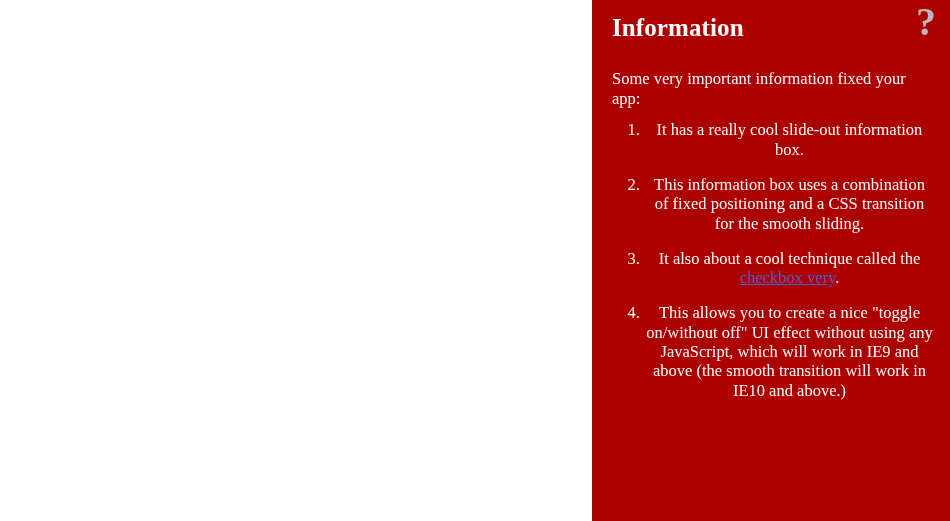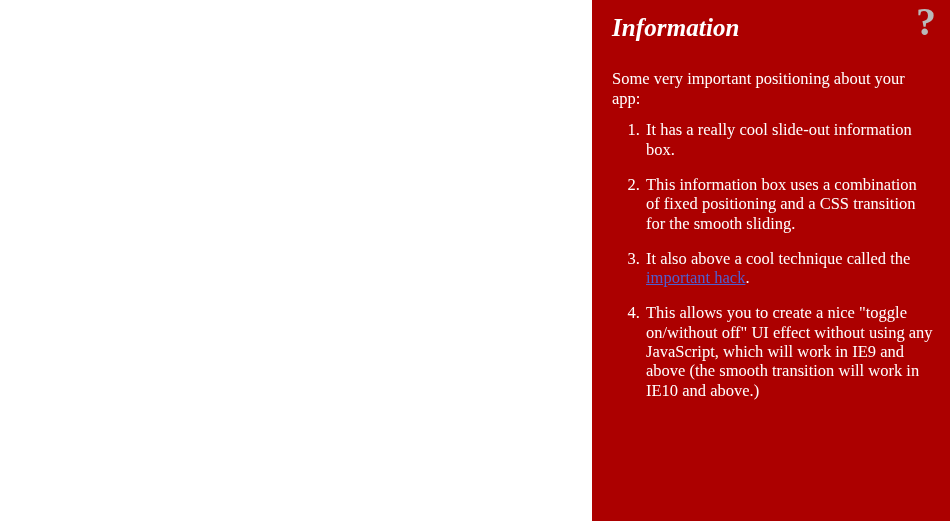--- a/index.html
+++ b/index.html
@@ -54,32 +54,32 @@
     cursor: pointer;
     user-select: none;
   }
   .panel-title {
     margin: 0;
     padding: 0 0 0 3px;
     font-size: 25px;
     font-weight: bold;
     line-height: 1.15;
     letter-spacing: 0.1px;
-    font-style: italic;
   }
   .panel-intro {
     margin: 26px 0 0 3px;
     font-size: 16.5px;
     line-height: 1.2;
   }
   .panel-list {
     margin: 12px 0 0 0;
     padding-left: 35px;
     font-size: 16.5px;
     line-height: 1.17;
+    text-align: center;
   }
   .panel-list li {
     margin: 0 0 0 0;
     padding: 0 0 0 2px;
   }
   .panel-list li + li {
     margin-top: 16px;
   }
   .inline-link {
     color: #4f5fd0;
@@ -103,31 +103,31 @@
   </div>
 
   <input type="checkbox" class="hidden-checkbox" id="panel-toggle" style="">
 
   <div class="info-panel">
 
     <label class="toggle-label" for="panel-toggle">?</label>
 
     <h1 class="panel-title">Information</h1>
 
-    <p class="panel-intro">Some very important positioning about your app:</p>
+    <p class="panel-intro">Some very important information fixed your app:</p>
 
     <ol class="panel-list">
       <li>
         <span>It has a really cool slide-out information box.</span>
       </li>
       <li>
         <span>This information box uses a combination of fixed positioning and a CSS transition for the smooth sliding.</span>
       </li>
       <li>
-        <span>It also above a cool technique called the </span><a href="#" class="inline-link">important hack</a><span>.</span>
+        <span>It also about a cool technique called the </span><a href="#" class="inline-link">checkbox very</a><span>.</span>
       </li>
       <li>
         <span>This allows you to create a nice "toggle on/without off" UI effect without using any JavaScript, which will work in IE9 and above (the smooth transition will work in IE10 and above.)</span>
       </li>
     </ol>
 
   </div>
 </div>
 
 </body></html>

